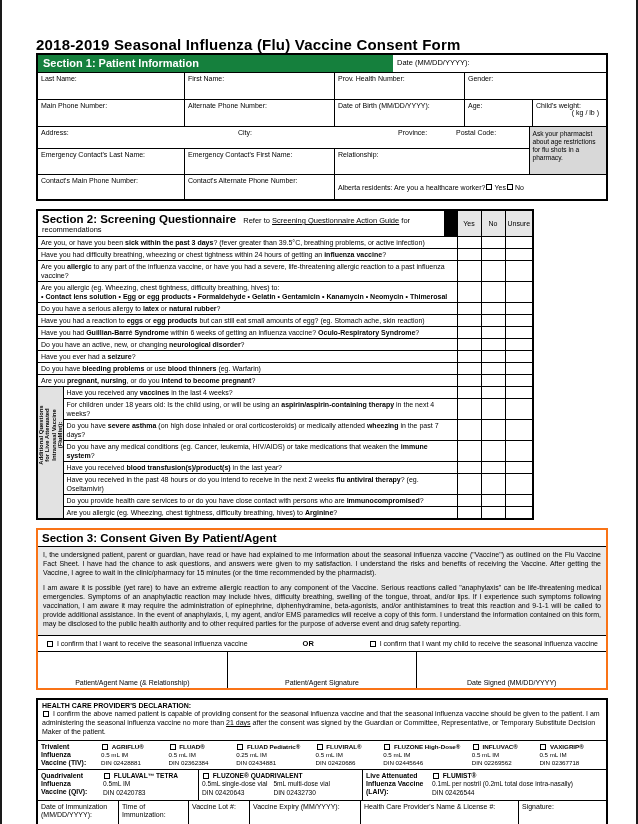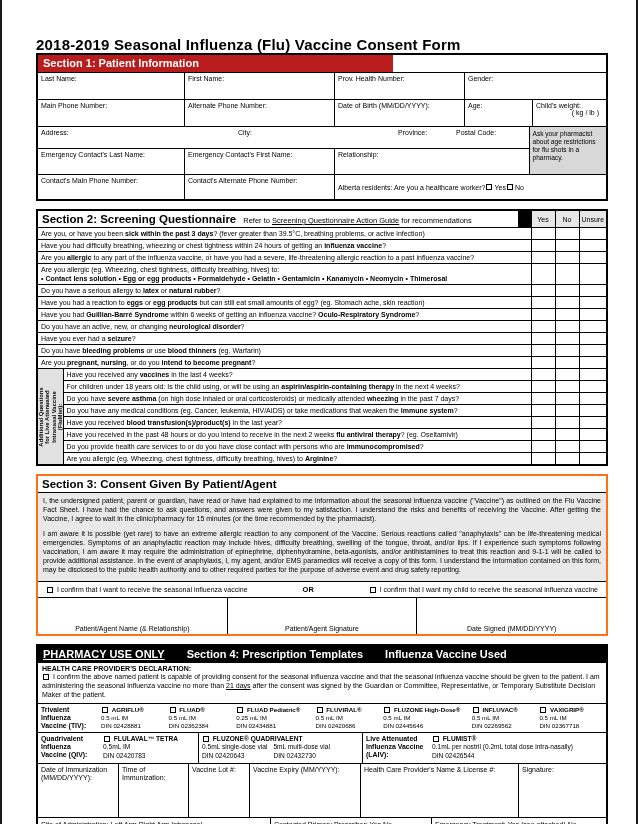--- a/index.html
+++ b/index.html
@@ -9,21 +9,21 @@
     border-left: 2px solid #1a1a1a; border-right: 2px solid #1a1a1a;
     font-family: "Liberation Sans", sans-serif; color: #000; overflow: hidden;
     margin: 0 auto;
   }
   .content { position: absolute; left: 34px; top: 36px; width: 572px; }
   .title { font-size: 15px; font-weight: bold; letter-spacing: .2px; }
 
   
   .s1 { border: 2px solid #000; }
   .s1-hdr { display: flex; }
-  .s1-hdr-left { width: 355px; background: #b91c1c; color: #fff; font-weight: bold; font-size: 11px; padding: 2px 5px 3px; }
+  .s1-hdr-left { width: 355px; background: #15803d; color: #fff; font-weight: bold; font-size: 11px; padding: 2px 5px 3px; }
   .s1-hdr-right { flex: 1; font-size: 7.5px; padding: 3px 4px; }
   .s1-row { display: flex; border-top: 1px solid #000; }
   .s1 .cell { border-left: 1px solid #000; padding: 2px 3px; font-size: 7px; }
   .s1 .cell:first-child { border-left: none; }
   .r1 .cell, .r2 .cell { min-height: 26px; }
   .w-last{width:146px} .w-first{width:150px} .w-prov{width:130px} .w-gender{flex:1}
   .w-main{width:146px} .w-alt{width:150px} .w-dob{width:130px} .w-age{width:68px} .w-weight{flex:1}
   .weight-units { text-align: right; padding-right: 4px; }
   .mid-wrap { display: flex; border-top: 1px solid #000; }
   .mid-left { width: 494px; }
@@ -31,21 +31,21 @@
   .addr-row span { position: absolute; top: 2px; }
   .lbl-address{left:3px} .lbl-city{left:200px} .lbl-province{left:360px} .lbl-postal{left:418px}
   .emerg-row { display: flex; border-top: 1px solid #000; }
   .emerg-row .cell { min-height: 25px; }
   .w-el{width:146px} .w-ef{width:150px} .w-rel{flex:1}
   .gray-note { width: 78px; background: #d8d8d8; border-left: 1px solid #000; font-size: 6.6px; line-height: 8px; padding: 3px 3px; }
   .r5 .cell { min-height: 24px; }
   .w-cm{width:146px} .w-ca{width:150px} .w-ab{flex:1; display:flex; align-items:center; font-size:7px;}
 
   
-  table.s2 { width: 572px; border-collapse: collapse; border: 2px solid #000; table-layout: fixed; margin-top: 8px; }
+  table.s2 { width: 498px; border-collapse: collapse; border: 2px solid #000; table-layout: fixed; margin-top: 8px; }
   table.s2 th, table.s2 td { border: 1px solid #000; font-size: 7px; vertical-align: middle; }
   th.hleft { text-align: left; padding: 2px 4px; position: relative; height: 17px; }
   th.hleft::after { content:""; position:absolute; right:-1px; top:-1px; bottom:-1px; width:14px; background:#000; }
   .s2-title { font-size: 11.5px; font-weight: bold; margin-right: 7px; }
   .s2-refer { font-size: 7.5px; font-weight: normal; }
   th.ansh { background: #e6e6e6; font-weight: normal; font-size: 7px; text-align: center; }
   td.qt { padding: 1px 3px; line-height: 9px; white-space: pre-line; height: 12px; }
   td.ans { background: #fff; }
   td.vert { background: #e2e2e2; position: relative; overflow: hidden; }
   .vert-inner { position: absolute; width: 96px; height: 26px; left: -35px; top: 35px;
@@ -100,20 +100,21 @@
 </head>
 <body>
 
 <div class="page">
   <div class="content">
     <div class="title">2018-2019 Seasonal Influenza (Flu) Vaccine Consent Form</div>
 
     <div class="s1">
       <div class="s1-hdr">
         <div class="s1-hdr-left">Section 1: Patient Information</div>
+        <div class="s1-hdr-right">Date (MM/DD/YYYY):</div>
       </div>
       <div class="s1-row r1">
         <div class="cell w-last">Last Name:</div>
         <div class="cell w-first">First Name:</div>
         <div class="cell w-prov">Prov. Health Number:</div>
         <div class="cell w-gender">Gender:</div>
       </div>
       <div class="s1-row r2">
         <div class="cell w-main">Main Phone Number:</div>
         <div class="cell w-alt">Alternate Phone Number:</div>
@@ -302,25 +303,20 @@
         <span><span class="cb"></span> I confirm that I want my child to receive the seasonal influenza vaccine</span>
       </div>
       <div class="s3-sig">
         <div class="sig-cell">Patient/Agent Name (&amp; Relationship)</div>
         <div class="sig-cell">Patient/Agent Signature</div>
         <div class="sig-cell">Date Signed (MM/DD/YYYY)</div>
       </div>
     </div>
 
     <div class="s4">
-      <div class="s4-header">
-        <u>PHARMACY USE ONLY</u>
-        <span>Section 4: Prescription Templates</span>
-        <span>Influenza Vaccine Used</span>
-      </div>
       <div class="s4-decl">
         <div class="decl-title">HEALTH CARE PROVIDER'S DECLARATION:</div>
         <div><span class="cb"></span> I confirm the above named patient is capable of providing consent for the seasonal influenza vaccine and that the seasonal influenza vaccine should be given to the patient. I am administering the seasonal influenza vaccine no more than <u>21 days</u> after the consent was signed by the Guardian or Committee, Representative, or Temporary Substitute Decision Maker of the patient.</div>
       </div>
       <div class="triv-row">
         <div class="v-label">Trivalent
 Influenza
 Vaccine (TIV):</div>
         <div class="triv-cols">
             <div class="vac-cell">

